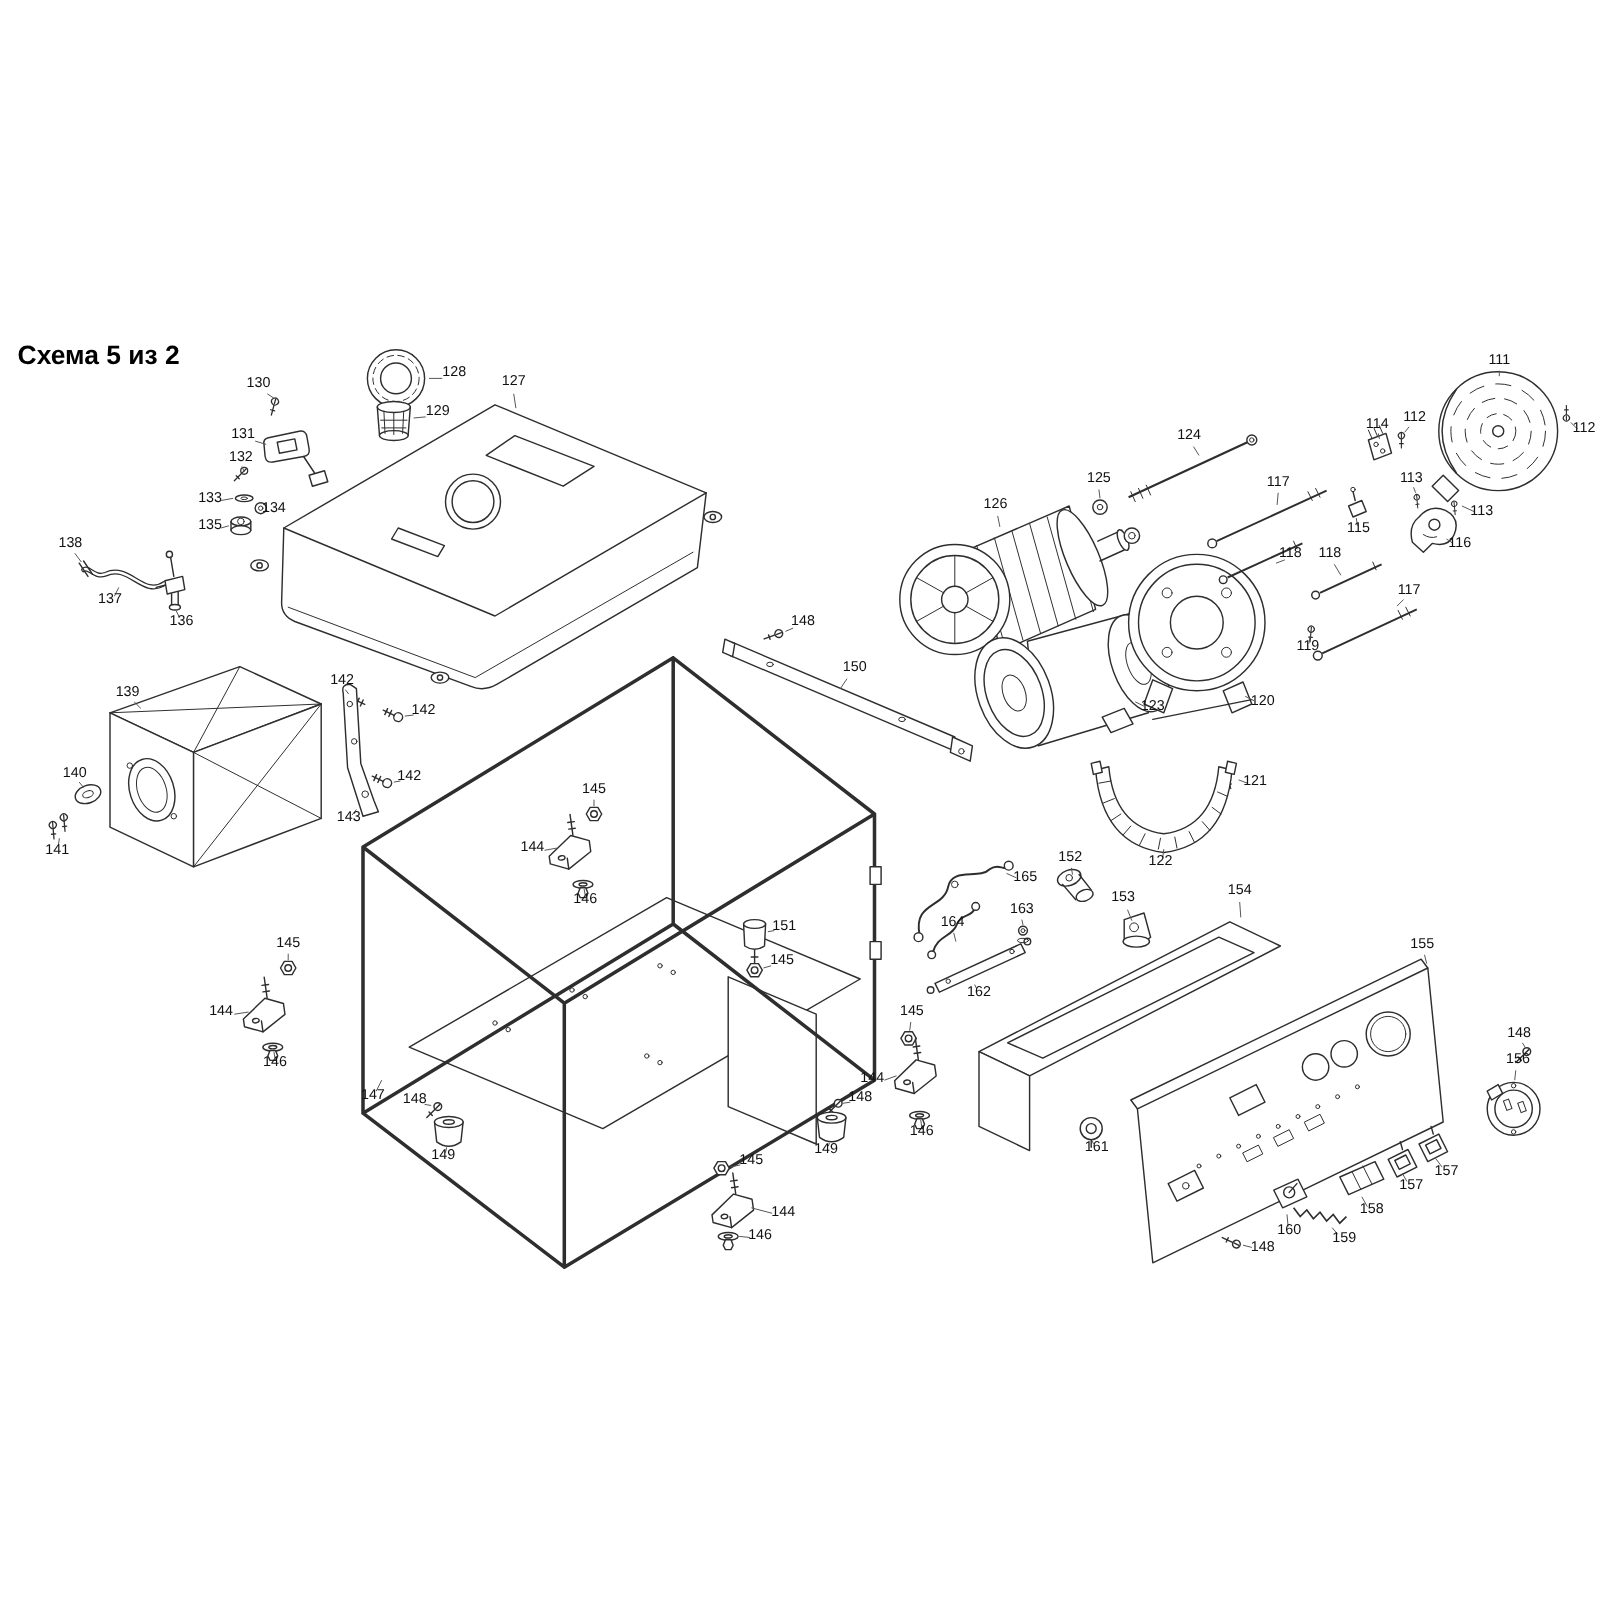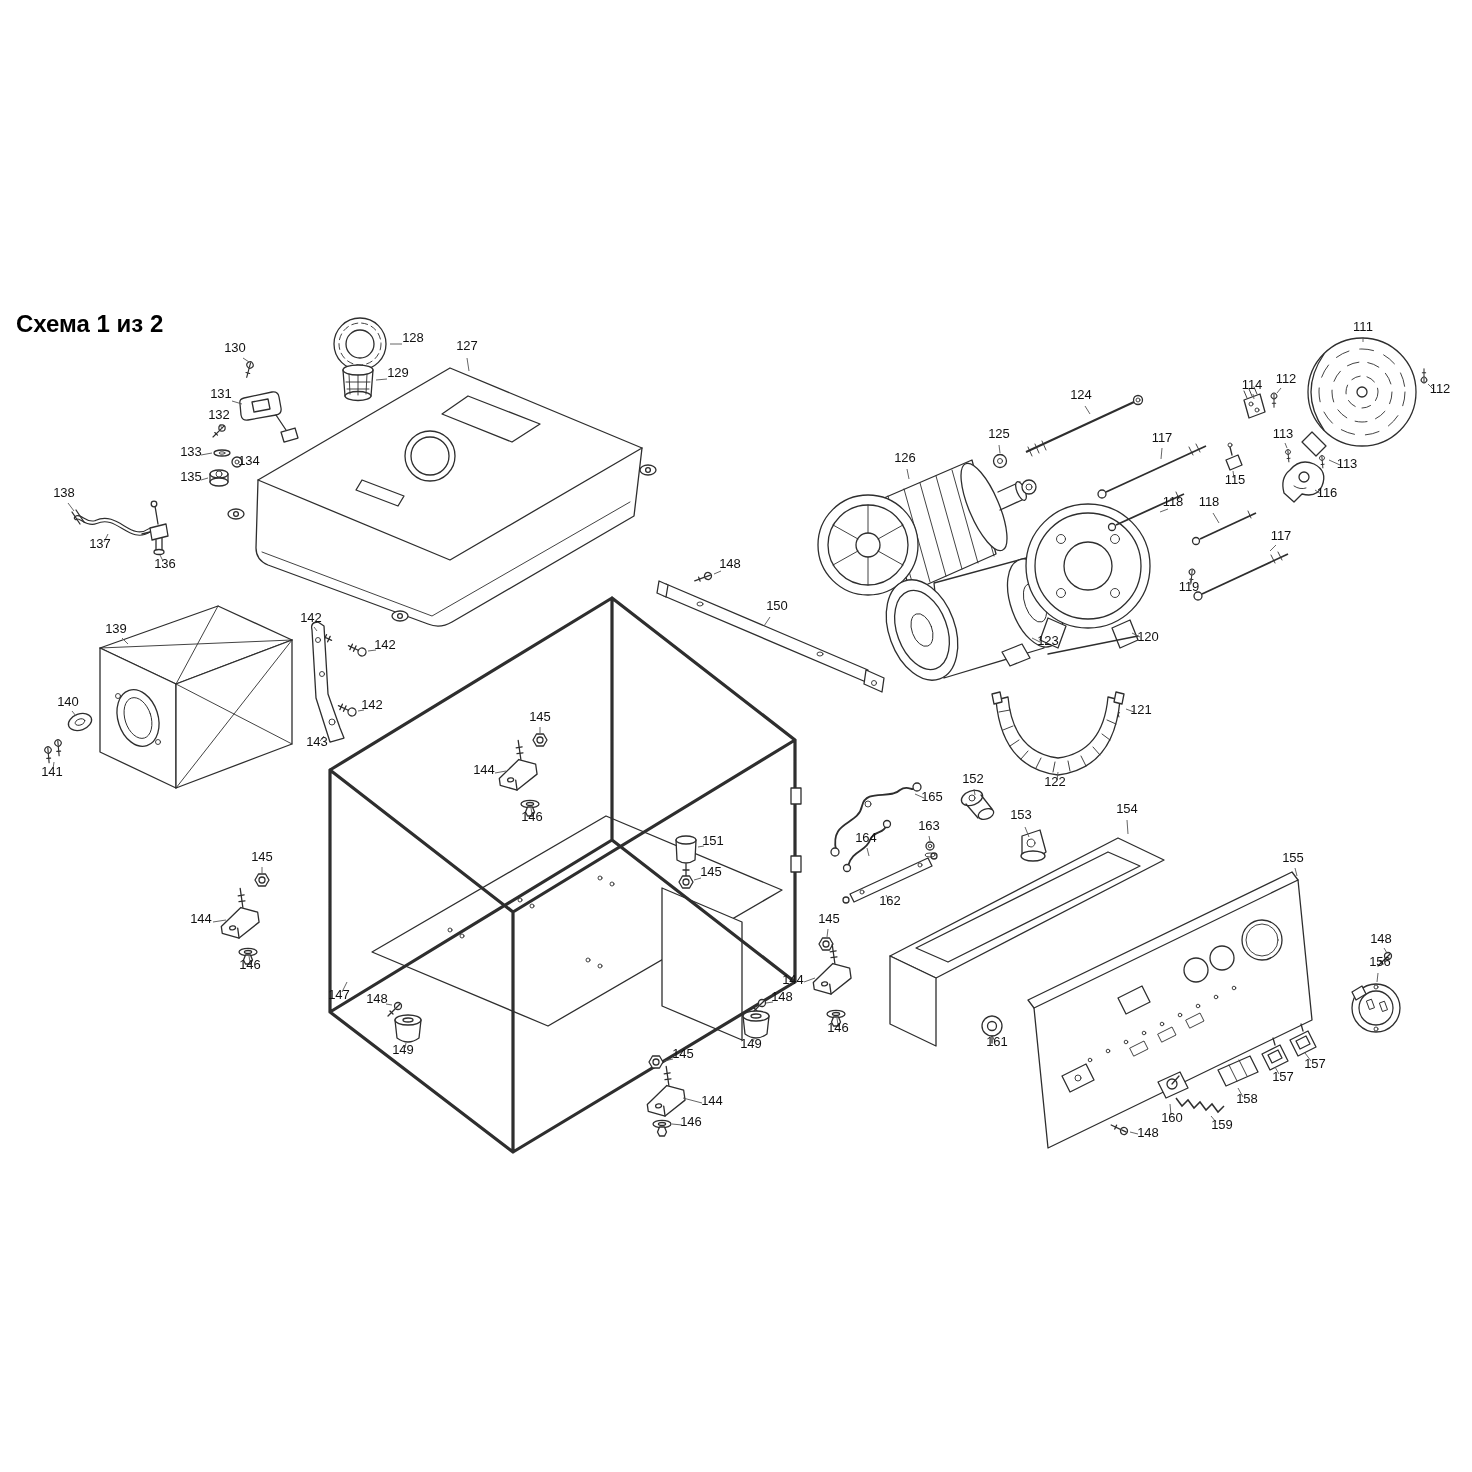--- a/index.html
+++ b/index.html
@@ -10,21 +10,21 @@
   .thin{fill:none;stroke:#2e2e2e;stroke-width:0.9;stroke-linecap:round;}
   .fw{fill:#fff;stroke:#2e2e2e;stroke-width:1.3;stroke-linejoin:round;}
   .thk{fill:none;stroke:#2e2e2e;stroke-width:3.2;stroke-linecap:round;stroke-linejoin:round;}
   .callout{font-family:"Liberation Sans",sans-serif;font-size:13px;fill:#111;text-anchor:middle;}
   .leader{stroke:#555;stroke-width:0.9;}
 </style>
 </head>
 <body>
 
 <div id="stage">
-  <div id="page-title">Схема 1 из 2</div>
+  <div id="page-title">Схема 5 из 2</div>
 
   <svg id="diagram-svg" width="1472" height="1472" viewBox="0 0 1472 1472">
 
     <defs>
       <g id="g-screw">
         <line class="ln" x1="2" y1="2" x2="10" y2="10"></line>
         <line class="ln" x1="5" y1="8" x2="8" y2="5"></line>
         <circle class="fw" cx="0" cy="0" r="3.5"></circle>
         <line class="ln" x1="-1.8" y1="-1.8" x2="1.8" y2="1.8"></line>
       </g>

